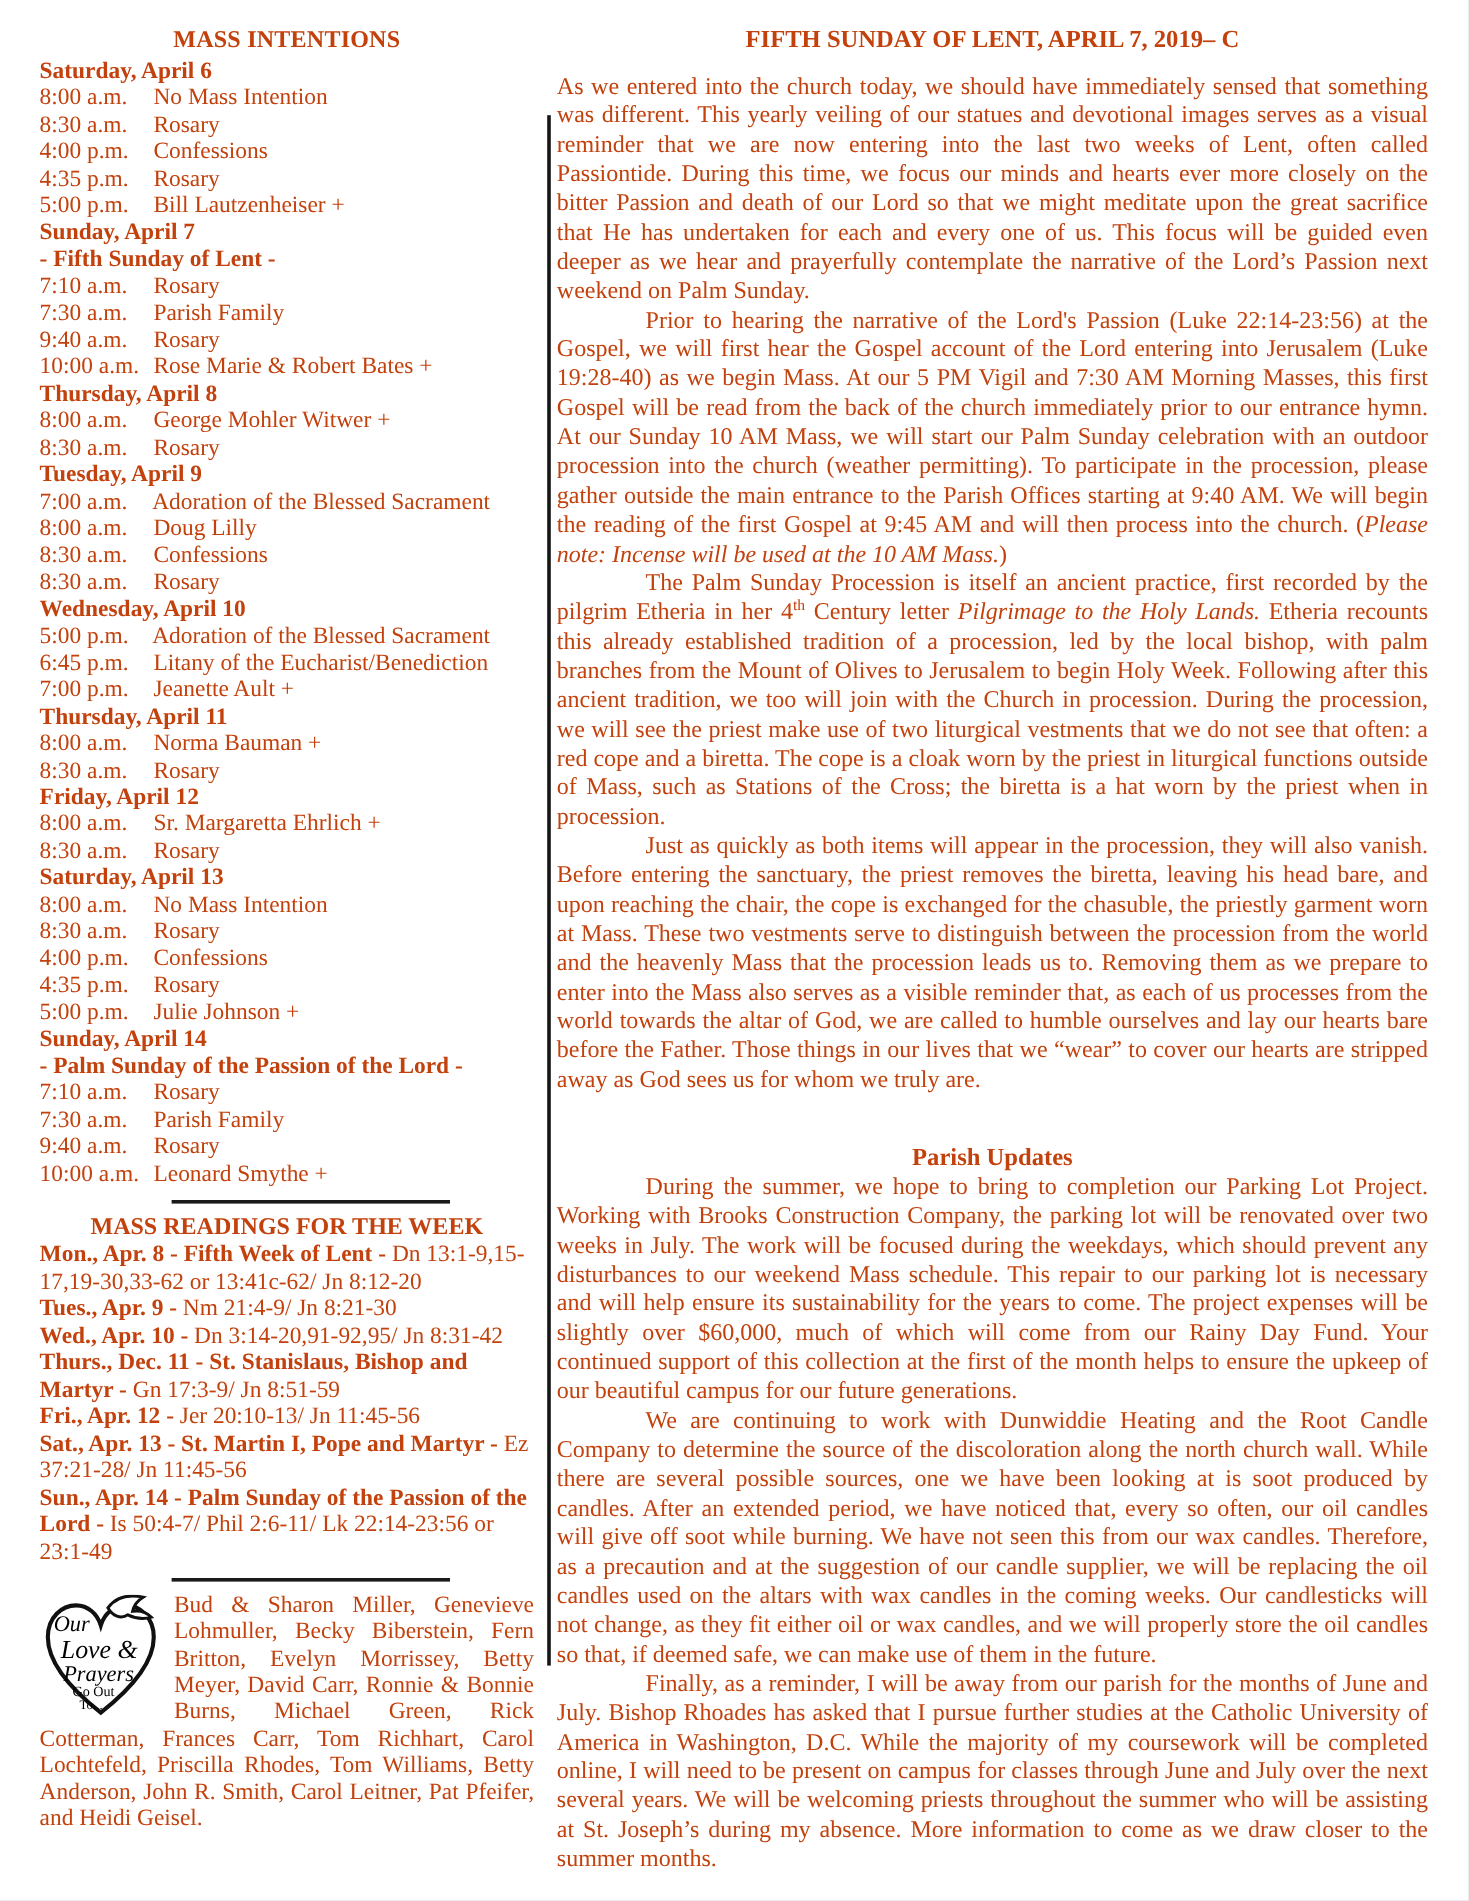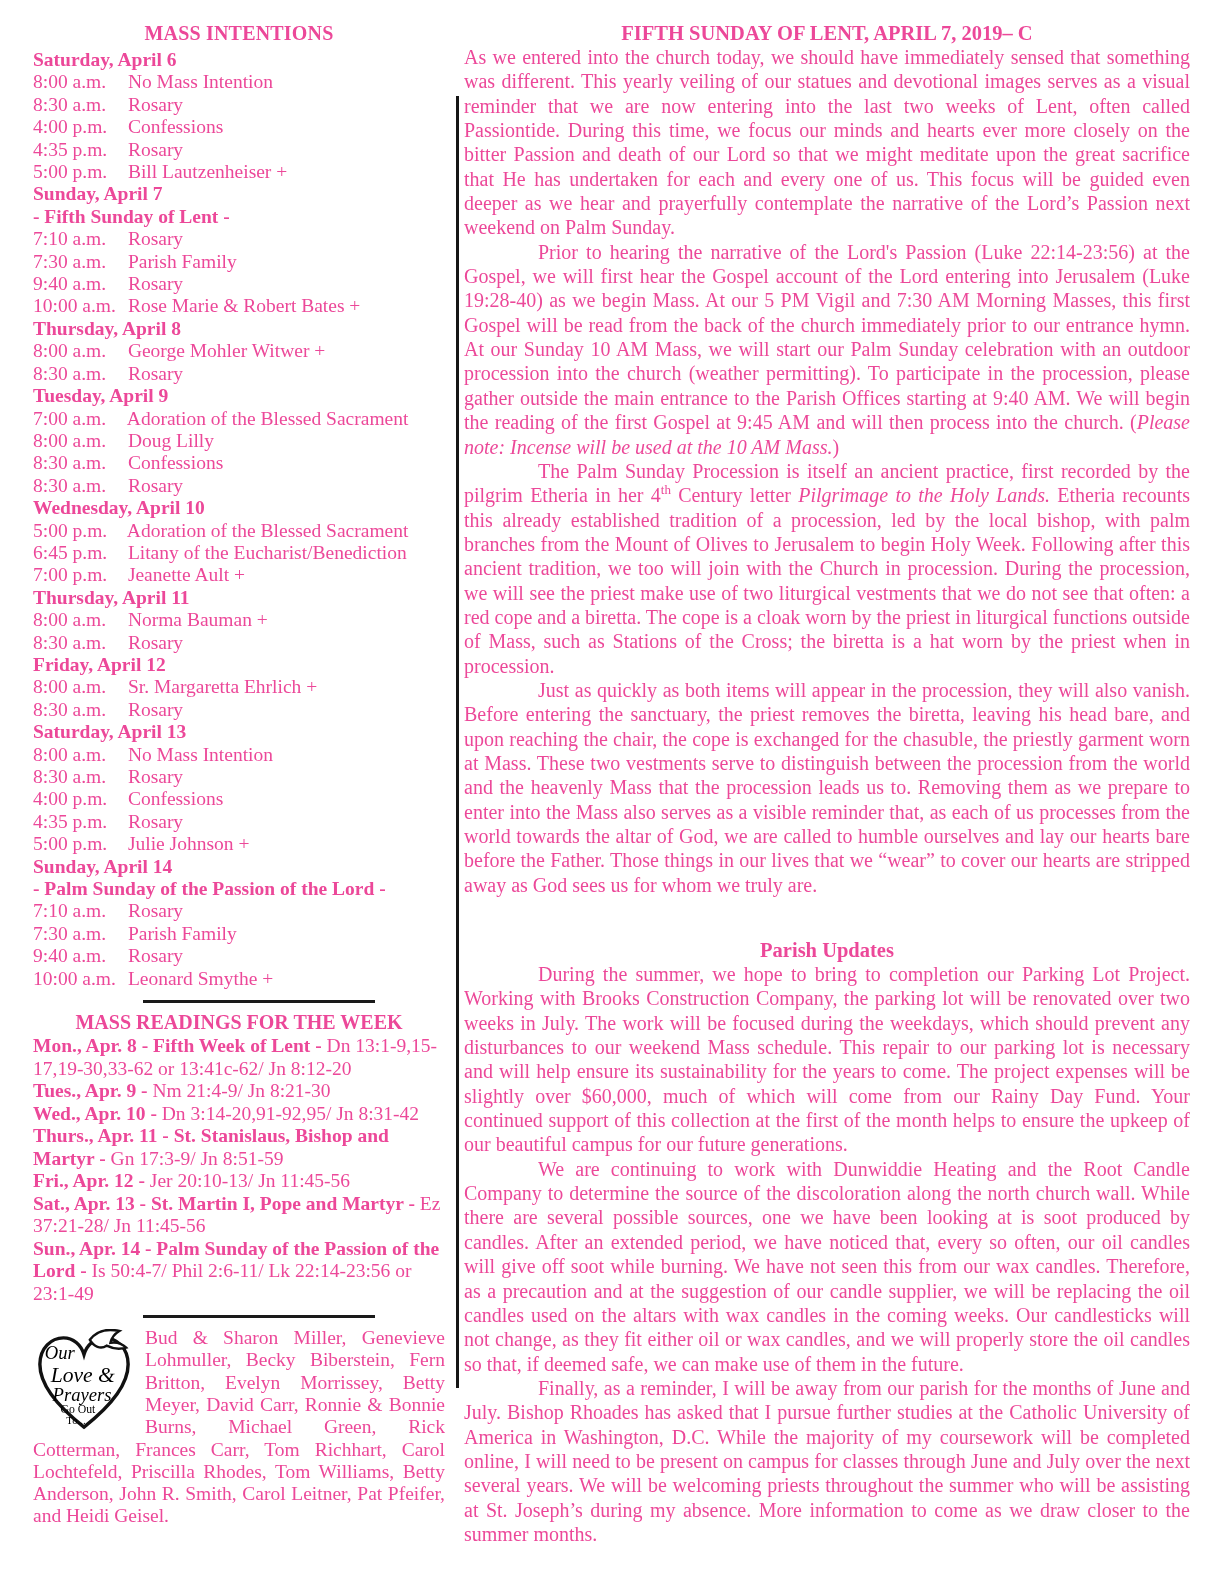--- a/index.html
+++ b/index.html
@@ -1,36 +1,36 @@
 <!DOCTYPE html>
 <html><head>
 <meta charset="utf-8">
 <style>
   * { margin:0; padding:0; box-sizing:border-box; }
   body { background:#888; }
   .page {
     position:relative; width:1224px; height:1584px; margin:0 auto;
-    background:#ffffff; color:#ec4899;
+    background:#ffffff; color:#c2410c;
     font-family:"Liberation Serif", serif;
     overflow:hidden;
   }
   
   .left-col { position:absolute; left:33px; top:22px; width:412px; }
   .mi-title { font-weight:bold; font-size:20px; text-align:center; margin-bottom:4px; letter-spacing:.2px; }
   .mi-line { font-size:19.5px; line-height:22.4px; white-space:nowrap; }
   .mi-h { font-weight:bold;text-align:center; }
   .mi-t { display:inline-block; min-width:90px; }
   .hr-short { width:232px; height:3px; background:#1a1a1a; margin:10px 0 8px 110px; }
   .readings-title { font-weight:bold; font-size:20px; text-align:center; margin:4px 0 1px 0; }
   .reading { font-size:19.5px; line-height:22.5px; text-align:left; }
   .prayer-block { margin-top:9px; font-size:19.5px; line-height:22.3px; text-align:justify; }
   .logo { float:left; width:102px; height:104px; margin:2px 10px 0 0; }
   
   .right-col { position:absolute; left:464px; top:22px; width:726px; }
-  .article-title { font-weight:bold; font-size:20.5px; text-align:center; margin-bottom:0; }
+  .article-title { font-weight:bold; font-size:20.5px; text-align:center; margin-bottom:15px; }
   .para { font-size:20px; line-height:24.35px; text-align:justify; }
   .para.indent { text-indent:74px; }
   .updates-title { font-weight:bold; font-size:20.5px; text-align:center; margin-top:42px; }
   sup { font-size:13px; vertical-align:super; line-height:0; }
   em { font-style:italic; }
   
   .v-divider { position:absolute; left:456px; top:96px; width:3px; height:1292px; background:#161616; }
 </style>
 </head>
 <body>
@@ -303,21 +303,21 @@
     <div class="readings-title">MASS READINGS FOR THE WEEK</div>
 
     <div>
 
         <div class="reading"><b>Mon., Apr. 8 - Fifth Week of Lent - </b><span>Dn 13:1-9,15-17,19-30,33-62 or 13:41c-62/ Jn 8:12-20</span></div>
 
         <div class="reading"><b>Tues., Apr. 9 - </b><span>Nm 21:4-9/ Jn 8:21-30</span></div>
 
         <div class="reading"><b>Wed.,  Apr. 10 - </b><span>Dn 3:14-20,91-92,95/ Jn 8:31-42</span></div>
 
-        <div class="reading"><b>Thurs., Apr. 11 - St. Stanislaus, Bishop and Martyr - </b><span>Gn 17:3-9/ Jn 8:51-59</span></div>
+        <div class="reading"><b>Thurs., Dec. 11 - St. Stanislaus, Bishop and Martyr - </b><span>Gn 17:3-9/ Jn 8:51-59</span></div>
 
         <div class="reading"><b>Fri., Apr. 12 - </b><span>Jer 20:10-13/ Jn 11:45-56</span></div>
 
         <div class="reading"><b>Sat., Apr. 13 - St. Martin I, Pope and Martyr - </b><span>Ez 37:21-28/ Jn 11:45-56</span></div>
 
         <div class="reading"><b>Sun., Apr. 14 -  Palm Sunday of the Passion of the Lord - </b><span>Is 50:4-7/ Phil 2:6-11/ Lk 22:14-23:56 or 23:1-49</span></div>
       </div>
 
     <div class="hr-short"></div>
 

